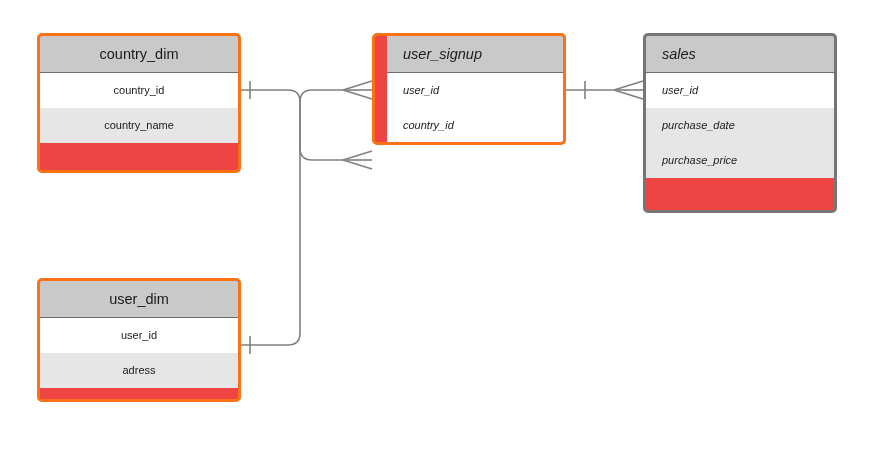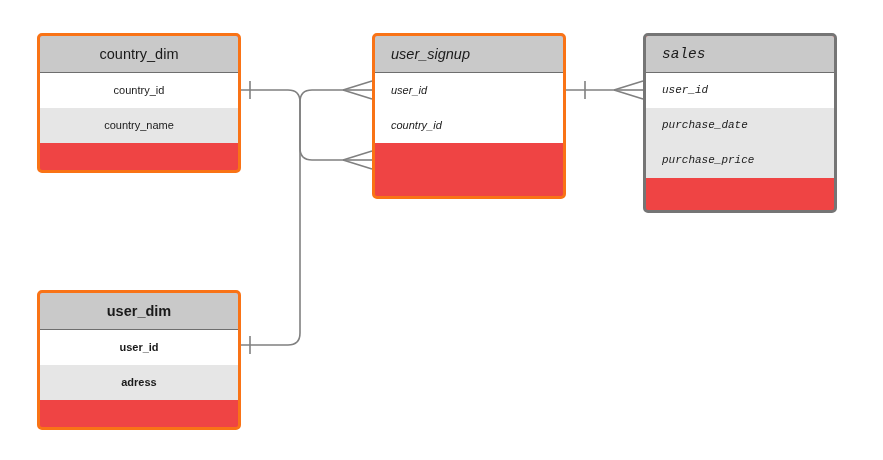--- a/index.html
+++ b/index.html
@@ -33,21 +33,20 @@
     position: absolute;
     z-index: 2;
     box-sizing: border-box;
     border: 3px solid #f97316;
     border-radius: 5px;
     background: #ef4444;
     overflow: hidden;
   }
   .entity.strong-border {
     border-color: #757575;
-    font-family: Liberation Mono, monospace;
   }
   .entity-header {
     box-sizing: border-box;
     height: 37px;
     line-height: 36px;
     background: #c9c9c9;
     border-bottom: 1px solid #6e6e6e;
     color: #1a1a1a;
     font-size: 14.5px;
     white-space: nowrap;
@@ -134,32 +133,32 @@
 
     </g>
   </svg>
 
   <div class="entity align-center style-normal" style="left:37px; top:33px; width:204px; height:140px;">
     <div class="entity-header">country_dim</div>
     <div class="attr odd">country_id</div>
     <div class="attr even">country_name</div>
   </div>
 
-  <div class="entity align-left style-italic" style="left:372px; top:33px; width:194px; height:166px;">
+  <div class="entity align-left style-italic" style="left:372px; top:33px; width:194px; height:112px;padding-left:12px;">
     <div class="entity-header">user_signup</div>
     <div class="attr odd">user_id</div>
     <div class="attr odd">country_id</div>
   </div>
 
   <div class="entity strong-border align-left style-italic" style="left:643px; top:33px; width:194px; height:180px;">
     <div class="entity-header">sales</div>
     <div class="attr odd">user_id</div>
     <div class="attr even">purchase_date</div>
     <div class="attr even">purchase_price</div>
   </div>
 
-  <div class="entity align-center style-normal" style="left:37px; top:290px; width:204px; height:140px;font-weight:bold;">
+  <div class="entity align-center style-normal" style="left:37px; top:278px; width:204px; height:124px;">
     <div class="entity-header">user_dim</div>
     <div class="attr odd">user_id</div>
     <div class="attr even">adress</div>
   </div>
 
 </div>
 
 </body></html>

